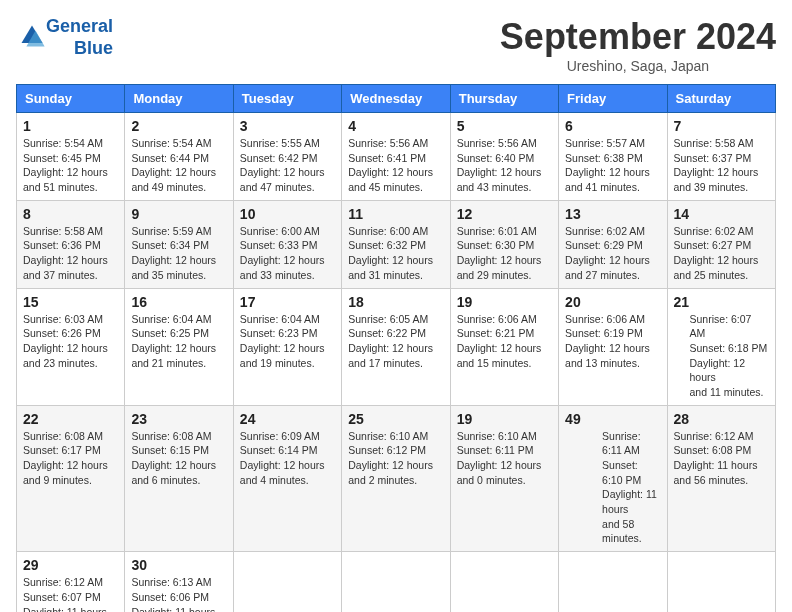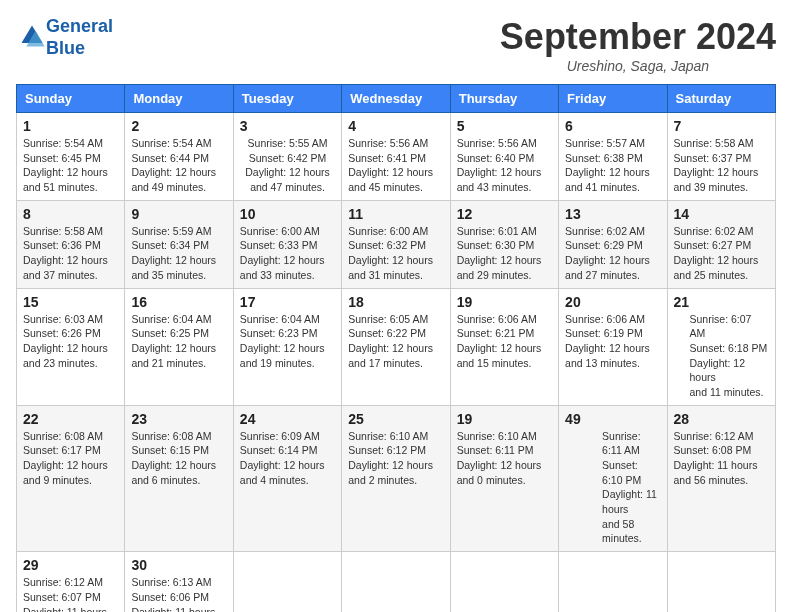--- a/index.html
+++ b/index.html
@@ -17,41 +17,41 @@
       margin-bottom: 10px;
     }
     .logo {
       display: flex;
       align-items: center;
     }
     .logo-text {
       font-size: 18px;
       font-weight: bold;
       line-height: 1.2;
+      text-align: right;
     }
     .logo-text span {
       color: #1a5fa8;
     }
     .logo-icon {
       width: 28px;
       height: 28px;
       margin-left: 2px;
     }
     .title-block {
       text-align: center;
     }
     .month-title {
       font-size: 36px;
       font-weight: bold;
       color: #333;
     }
     .location {
       font-size: 14px;
       color: #555;
-      font-style: italic;
     }
     .calendar {
       width: 100%;
       border-collapse: collapse;
       font-size: 11px;
     }
     .calendar th {
       background-color: #3b82f6;
       color: #fff;
       text-align: left;
@@ -132,21 +132,21 @@
         </td>
         <td>
           <span class="day-number">2</span>
           <div class="day-info" style="white-space: pre-line;">Sunrise: 5:54 AM
 Sunset: 6:44 PM
 Daylight: 12 hours
 and 49 minutes.</div>
         </td>
         <td>
           <span class="day-number">3</span>
-          <div class="day-info" style="white-space: pre-line; text-align: center;">Sunrise: 5:55 AM
+          <div class="day-info" style="white-space: pre-line;">Sunrise: 5:55 AM
 Sunset: 6:42 PM
 Daylight: 12 hours
 and 47 minutes.</div>
         </td>
         <td>
           <span class="day-number">4</span>
           <div class="day-info" style="white-space: pre-line;">Sunrise: 5:56 AM
 Sunset: 6:41 PM
 Daylight: 12 hours
 and 45 minutes.</div>

